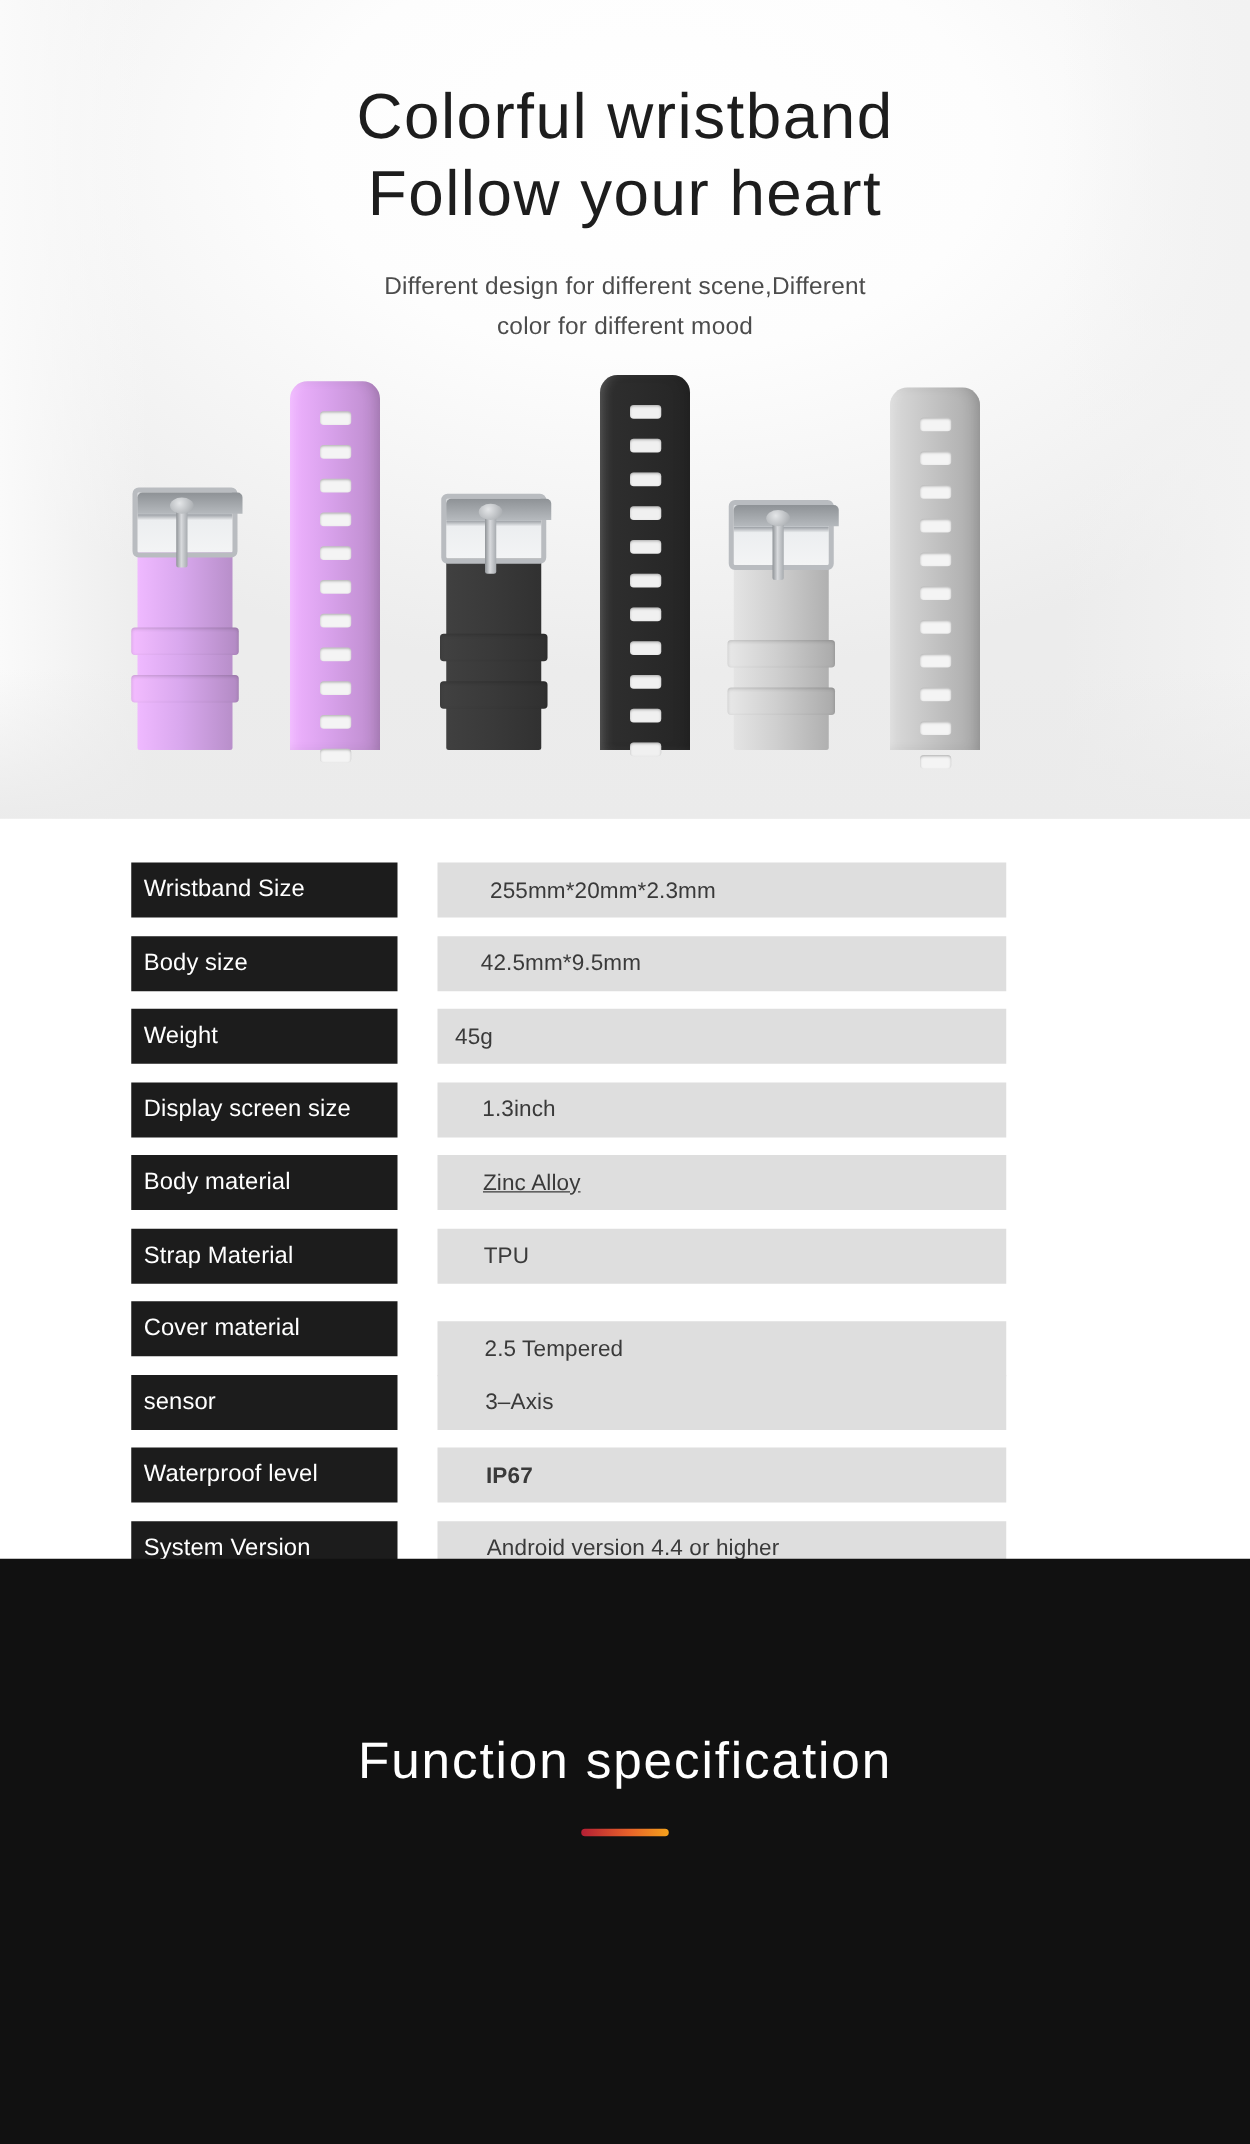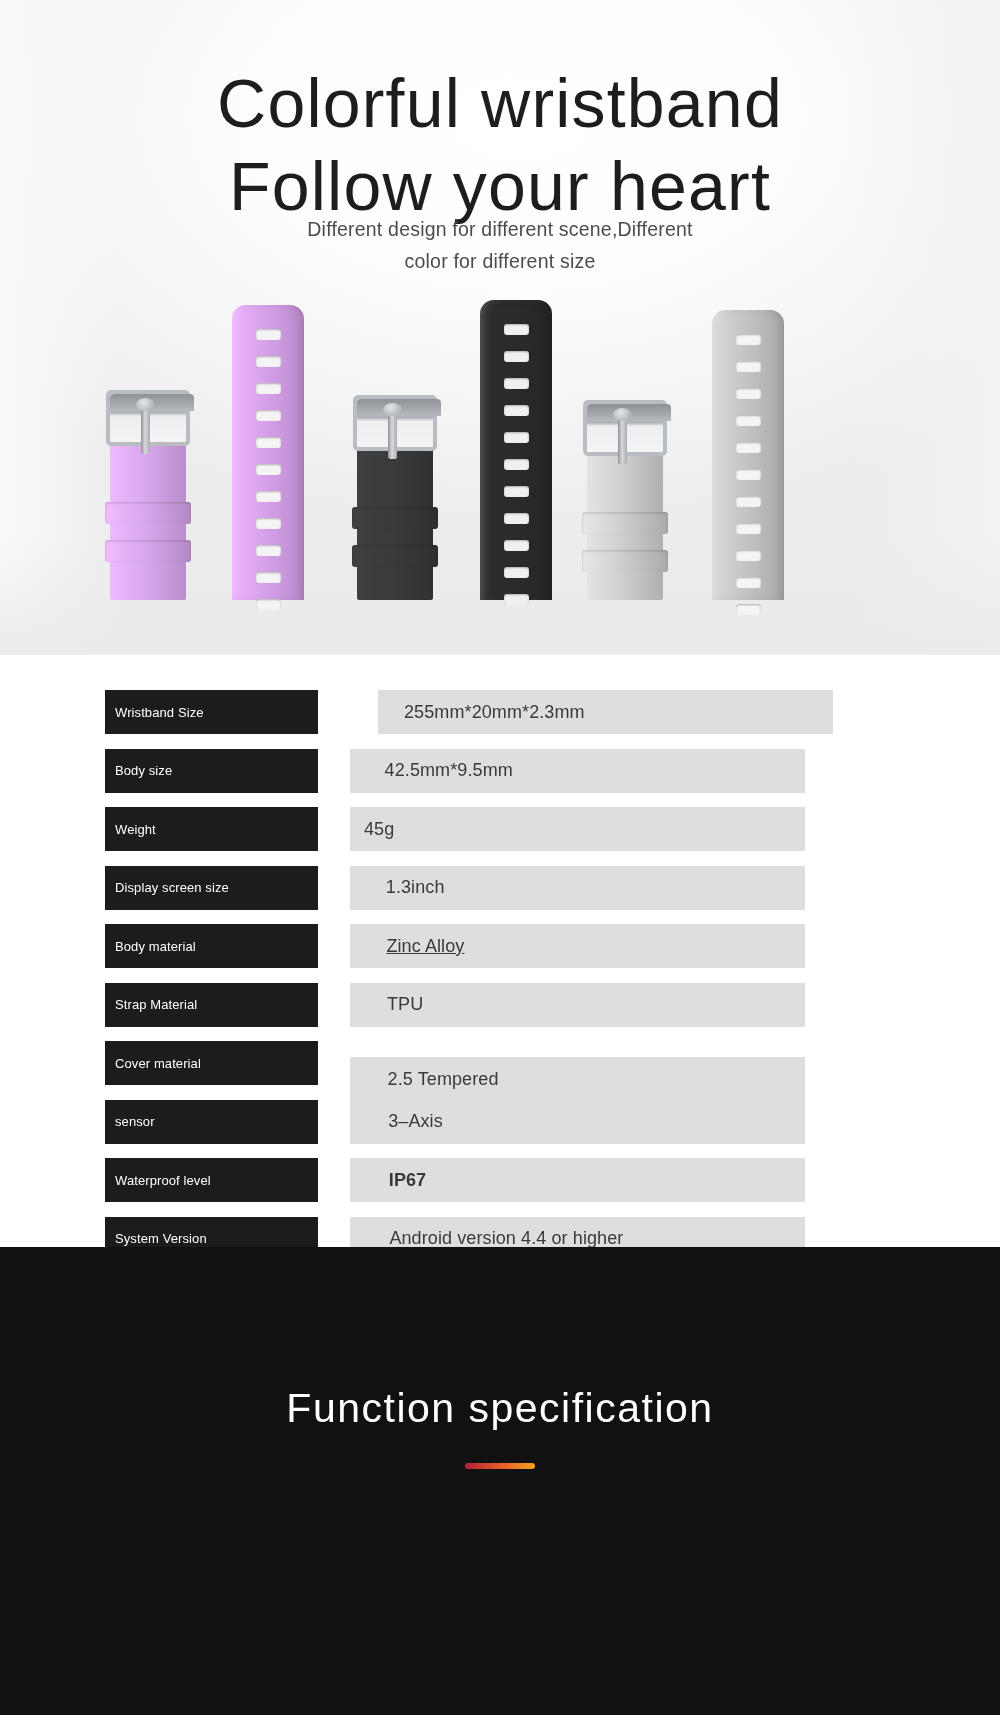--- a/index.html
+++ b/index.html
@@ -19,21 +19,21 @@
   }
   .hero-fade-l{position:absolute;left:0;top:0;width:120px;height:100%;
     background:linear-gradient(to right,#fafafa,rgba(250,250,250,0));}
   .hero-fade-r{position:absolute;right:0;top:0;width:150px;height:100%;
     background:linear-gradient(to left,#f2f2f2,rgba(242,242,242,0));}
   .hero-fade-b{position:absolute;left:0;bottom:0;width:100%;height:120px;
     background:linear-gradient(to top,#ebebeb,rgba(235,235,235,0));}
 
   .hero-title{
     position:absolute;left:0;top:62px;width:1000px;text-align:center;
-    font-size:68px;line-height:1.22;color:#1d1d1d;letter-spacing:1.2px;
+    font-size:51px;line-height:1.22;color:#1d1d1d;letter-spacing:1.2px;
     font-weight:400;
   }
   .hero-title span{display:block;}
   .hero-sub{
     position:absolute;left:0;top:214px;width:1000px;text-align:center;
     font-size:19.5px;line-height:1.62;color:#4c4c4c;font-weight:400;
     letter-spacing:.2px;
   }
   .hero-sub span{display:block;}
 
@@ -73,21 +73,21 @@
     background:radial-gradient(circle at 40% 35%,#e4e6e8,#9ea2a6);
   }
   .kp{position:absolute;left:2px;width:86px;height:22px;border-radius:3px;
       box-shadow:inset 0 1px 3px rgba(0,0,0,.18);}
 
   
   .spec{position:absolute;left:0;top:690px;width:1000px;}
   .spec-row{position:relative;height:58.5px;}
   .label{
     position:absolute;left:105px;top:0;width:213px;height:44px;
-    background:#1c1c1c;color:#ffffff;font-size:13px;font-weight:400;
+    background:#1c1c1c;color:#ffffff;font-size:19px;font-weight:400;
     display:flex;align-items:center;padding-left:10px;box-sizing:border-box;
     letter-spacing:.1px;
   }
   .value{
     position:absolute;left:350px;top:0;width:455px;height:44px;
     background:#dedede;color:#3a3a3a;font-size:18px;font-weight:400;
     display:flex;align-items:center;box-sizing:border-box;
     letter-spacing:.1px;
   }
 
@@ -114,21 +114,21 @@
   <div class="hero-fade-r"></div>
   <div class="hero-fade-b"></div>
 
   <div class="hero-title">
     <span>Colorful wristband</span>
     <span>Follow your heart</span>
   </div>
 
   <div class="hero-sub">
     <span>Different design for different scene,Different</span>
-    <span>color for different size</span>
+    <span>color for different mood</span>
   </div>
 
   <div class="bands" id="bands">
       <div class="band" style="left: 103px;">
         <div class="buckle-wrap" style="height: 210px;">
           <div style="position: absolute; left: 7px; top: 50px; width: 76px; height: 160px; border-radius: 2px; background: linear-gradient(to right, rgb(239, 185, 255) 0%, rgb(217, 168, 238) 45%, rgb(184, 143, 202) 100%);"></div>
           <div class="kp" style="top: 112px; background: linear-gradient(to right, rgb(243, 188, 255) 0%, rgb(217, 168, 238) 45%, rgb(178, 138, 195) 100%);"></div>
           <div class="kp" style="top: 150px; background: linear-gradient(to right, rgb(243, 188, 255) 0%, rgb(217, 168, 238) 45%, rgb(178, 138, 195) 100%);"></div>
           <div class="buckle-frame" style="left: 3px;">
             <div class="buckle-top"></div>
@@ -205,21 +205,21 @@
           <div class="hole" style="background: rgb(244, 244, 244);"></div>
           <div class="hole" style="background: rgb(244, 244, 244);"></div>
         </div>
       </div>
     </div>
 </div>
 
 <div class="spec" id="spec">
     <div class="spec-row">
       <div class="label">Wristband Size</div>
-      <div class="value" style="padding-left: 26px; margin-left: 28px;">255mm*20mm*2.3mm</div>
+      <div class="value" style="padding-left: 42px;">255mm*20mm*2.3mm</div>
     </div>
     <div class="spec-row">
       <div class="label">Body size</div>
       <div class="value" style="padding-left: 34.6px;">42.5mm*9.5mm</div>
     </div>
     <div class="spec-row">
       <div class="label">Weight</div>
       <div class="value" style="padding-left: 14px;">45g</div>
     </div>
     <div class="spec-row">

